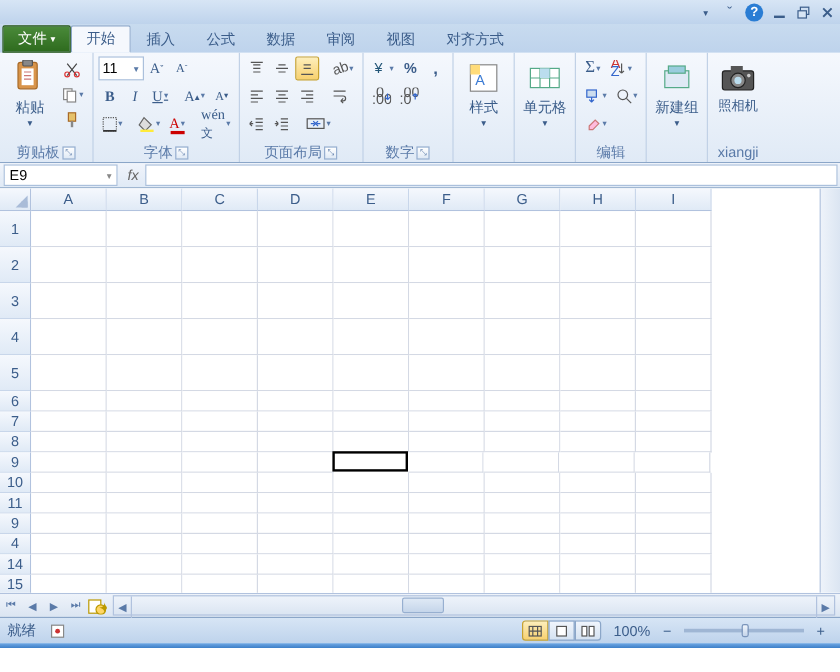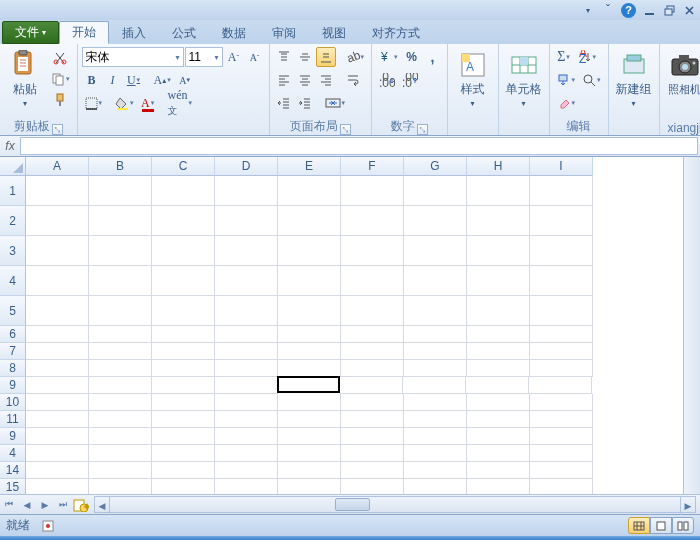--- a/index.html
+++ b/index.html
@@ -6,21 +6,21 @@
 body{background:#fff;width:700px;height:560px;overflow:hidden;position:relative}
 .titlebar{height:20px;background:linear-gradient(#d7e5f5,#bed3ec);display:flex;justify-content:flex-end;align-items:center;padding:0 4px;gap:6px}
 .titlebar .ico{width:14px;height:14px;display:flex;align-items:center;justify-content:center;cursor:pointer}
 .titlebar .help{width:15px;height:15px;border-radius:50%;background:#2a7dd4;color:#fff;font-size:11px;display:flex;align-items:center;justify-content:center;font-weight:bold}
 .tabs{height:24px;background:linear-gradient(#c8dbef,#bed3ec);display:flex;align-items:flex-end;padding-left:0}
 .tab{padding:4px 12px;color:#3b5d8a;cursor:pointer;border:1px solid transparent;border-bottom:none;height:23px;display:flex;align-items:center}
 .tab.file{background:linear-gradient(#4a8a3a,#2e6b1e);color:#fff;border:1px solid #245515;border-radius:2px 2px 0 0;margin-left:2px;padding:3px 12px}
 .tab.active{background:#f5f8fd;border:1px solid #8ba6c8;border-bottom:1px solid #f5f8fd;color:#3b5d8a;border-radius:2px 2px 0 0}
 .ribbon{height:92px;background:linear-gradient(#f5f8fd,#e0eaf6);border-bottom:1px solid #8ba6c8;display:flex}
 .grp{border-right:1px solid #c1d1e6;padding:2px 4px 0;display:flex;flex-direction:column;position:relative}
-.grp-lbl{text-align:center;color:#5a7aa8;font-size:11px;height:16px;display:flex;justify-content:center;align-items:flex-end;gap:2px}
+.grp-lbl{text-align:center;color:#5a7aa8;font-size:11px;height:16px;display:flex;justify-content:center;align-items:center;gap:2px}
 .grp-lbl .dlg{width:11px;height:11px;border:1px solid #97afd0;background:linear-gradient(#fff,#dfe9f5);font-size:7px;display:flex;align-items:center;justify-content:center;color:#5a7aa8;cursor:pointer}
 .grp-body{flex:1;display:flex;gap:2px}
 .bigbtn{width:42px;display:flex;flex-direction:column;align-items:center;padding-top:2px;cursor:pointer;border:1px solid transparent;border-radius:2px}
 .bigbtn .bigico{width:32px;height:32px;display:flex;align-items:center;justify-content:center}
 .bigbtn .lbl{font-size:11px;color:#3b5d8a;margin-top:2px;text-align:center;line-height:1.1}
 .smrow{display:flex;gap:1px;align-items:center;height:22px}
 .smbtn{min-width:20px;height:20px;display:flex;align-items:center;justify-content:center;cursor:pointer;border:1px solid transparent;border-radius:2px;padding:0 2px;color:#3b5d8a}
 .smbtn.dd::after{content:"▾";font-size:7px;margin-left:1px;color:#5a7aa8}
 .combo{height:20px;border:1px solid #abc0dc;background:#fff;display:flex;align-items:center;padding:0 3px;cursor:pointer}
 .combo::after{content:"▾";font-size:8px;margin-left:auto;color:#5a7aa8}
@@ -141,21 +141,20 @@
     <div class="grp-lbl">
         <span>剪贴板</span>
         <span class="dlg">⤡</span>
       </div>
   </div>
 
   <div class="grp">
     <div class="grp-body">
       <div class="col">
         <div class="smrow">
-          <div class="combo" style="width:102px">宋体</div>
           <div class="combo" style="width:38px">11</div>
           <div class="smbtn" style="font-family:serif">A<span style="font-size:8px">ˇ</span></div>
           <div class="smbtn" style="font-family:serif;font-size:10px">A<span style="font-size:7px">ˇ</span></div>
         </div>
         <div class="smrow">
           <div class="smbtn" style="font-weight:bold;font-family:serif">B</div>
           <div class="smbtn" style="font-style:italic;font-family:serif">I</div>
           <div class="smbtn dd" style="text-decoration:underline;font-family:serif">U</div>
           <div class="vsep"></div>
           <div class="smbtn dd" style="font-family:serif">A<sup style="font-size:8px">▴</sup></div>
@@ -181,20 +180,24 @@
                 <rect width="12" height="3" fill="#c00"></rect>
               </svg>
             </div>
           <div class="vsep"></div>
           <div class="smbtn dd">
               <span style="font-family:serif">wén<br><span style="font-size:10px">文</span></span>
             </div>
         </div>
       </div>
     </div>
+    <div class="grp-lbl">
+        <span>字体</span>
+        <span class="dlg">⤡</span>
+      </div>
   </div>
 
   <div class="grp">
     <div class="grp-body">
         <div class="col">
       <div class="smrow">
         <div class="smbtn">
               <svg width="14" height="14">
                 <path d="M2 2h10M4 4h6M4 7h6M4 10h6" stroke="#555"></path>
               </svg>
@@ -409,20 +412,21 @@
         <div class="lbl">照相机</div>
       </div>
     </div>
     <div class="grp-lbl">
         <span>xiangji</span>
       </div>
   </div>
 </div>
 
 <div class="namebar">
+  <div class="namebox">E9</div>
   <div class="fxbtn">fx</div>
   <div class="fxbar"></div>
 </div>
 
 <div class="gridwrap">
   <div class="selall"></div>
   <div class="colhdrs" id="colhdrs">
       <div class="colhdr" style="width: 63px;">A</div>
       <div class="colhdr" style="width: 63px;">B</div>
       <div class="colhdr" style="width: 63px;">C</div>
@@ -659,15 +663,23 @@
           <rect x="2" y="1" width="8" height="8" fill="#fff" stroke="#555"></rect>
         </svg>
       </div>
     <div class="vbtn last">
         <svg width="12" height="10">
           <rect x="1" y="1" width="4" height="8" fill="#fff" stroke="#555"></rect>
           <rect x="7" y="1" width="4" height="8" fill="#fff" stroke="#555"></rect>
         </svg>
       </div>
   </div>
+  <div class="zoom">
+    <span>100%</span>
+    <div class="smbtn">−</div>
+    <div class="zoom-slider">
+        <div class="zthumb"></div>
+      </div>
+    <div class="smbtn">+</div>
+  </div>
 </div>
 
 <div class="taskbar"></div>
 
 </body></html>

